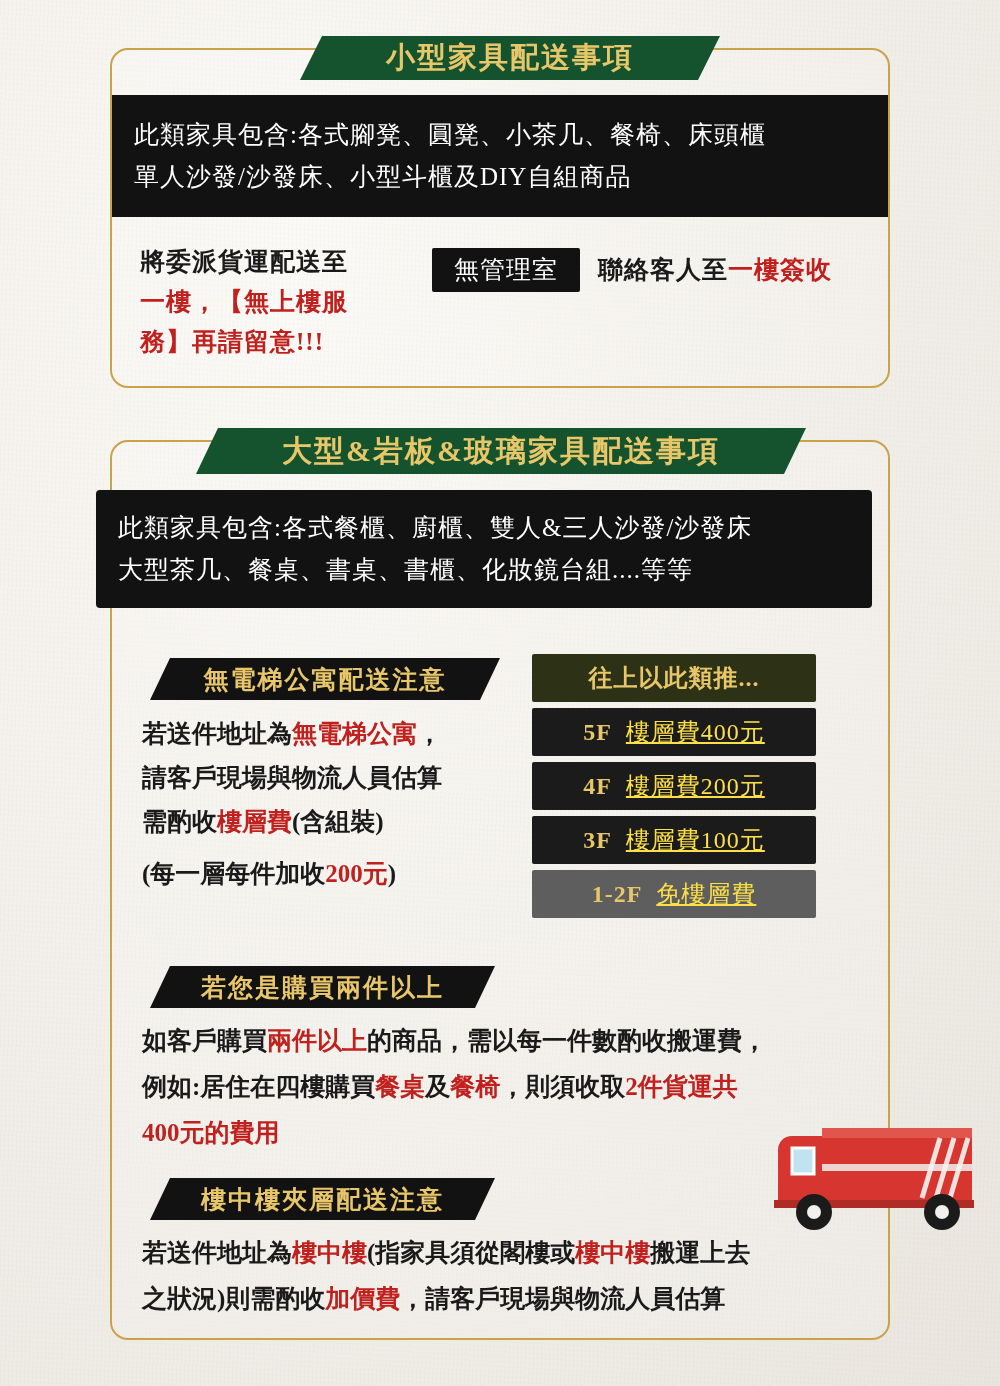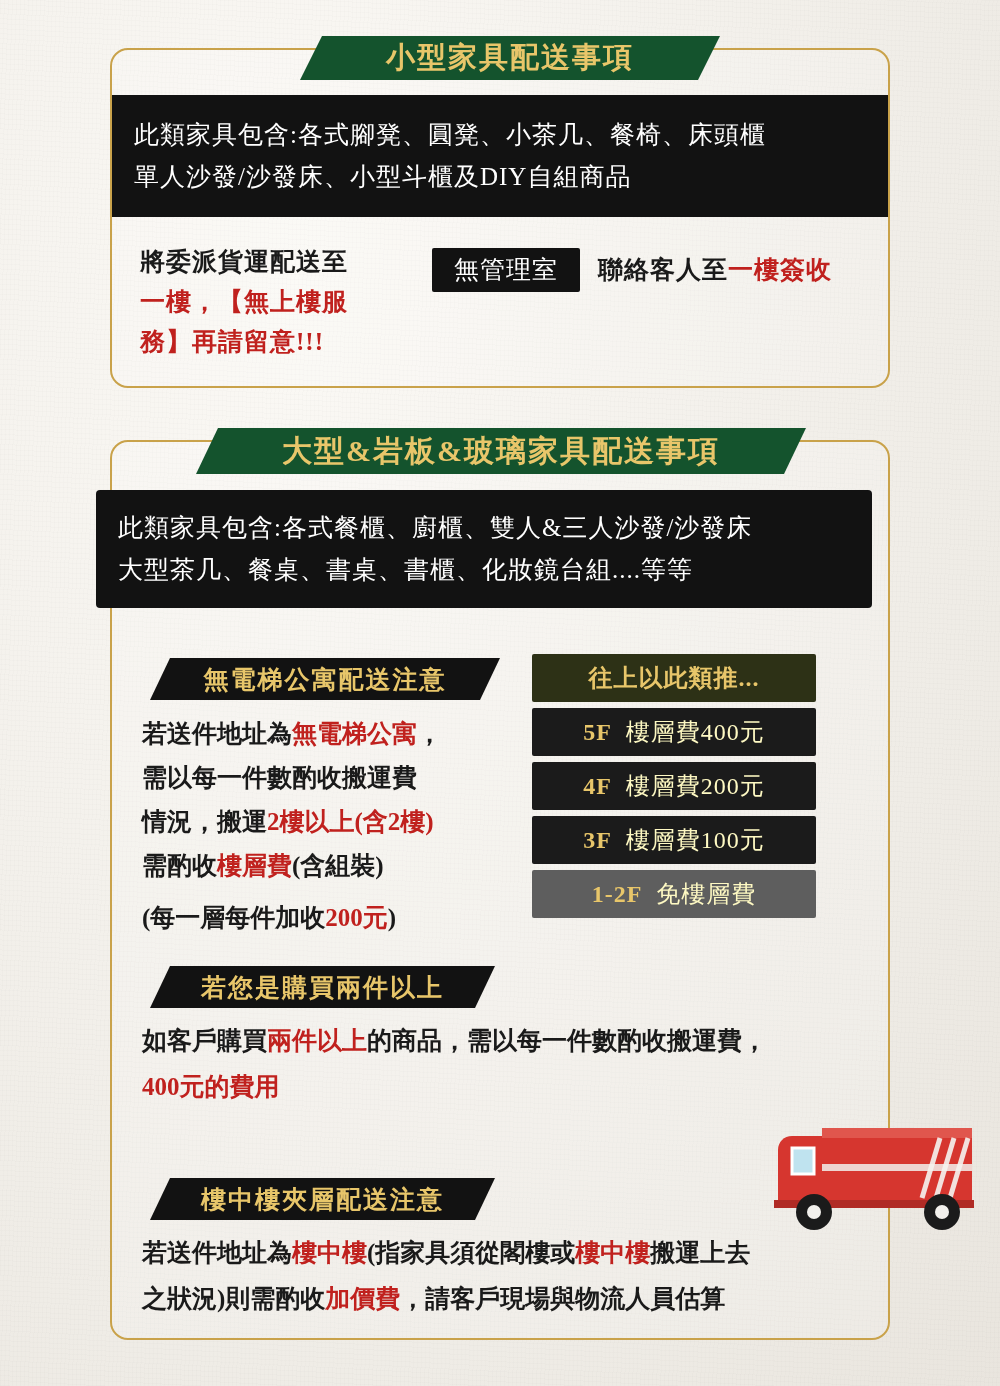--- a/index.html
+++ b/index.html
@@ -166,21 +166,21 @@
   }
   .floorstack .fr.top {
     background: #2d3116;
     color: #ffffff;
   }
   .floorstack .fr.base {
     background: #5e5e5e;
     color: #ffffff;
   }
   .floorstack .fr .gold { color: #e8c66a; font-weight: bold; }
-  .floorstack .fr .num { color: #fef9c3; }
+  .floorstack .fr .num { color: #fde047; text-decoration: underline; }
 
   #two-text { position: absolute; left: 142px; top: 1018px; width: 740px; }
   #two-text .ln { font-size: 25px; line-height: 46px; white-space: nowrap; letter-spacing: 0px;}
 
   #loft-text { position: absolute; left: 142px; top: 1230px; width: 745px; }
   #loft-text .ln { font-size: 25px; line-height: 46px; white-space: nowrap; letter-spacing: 0px;}
 
   
   #truck {
     position: absolute;
@@ -222,22 +222,21 @@
 
   <div class="dark-band" id="sec2-band">
     <div class="line">此類家具包含:各式餐櫃、廚櫃、雙人&amp;三人沙發/沙發床</div>
     <div class="line">大型茶几、餐桌、書桌、書櫃、化妝鏡台組....等等</div>
   </div>
 
   <div class="tag" id="tag-noelev">無電梯公寓配送注意</div>
 
   <div id="noelev-text">
     <div class="ln hl-dark">若送件地址為<span style="color:#c0211e;font-weight:bold">無電梯公寓</span>，</div>
-    <div class="ln hl-dark">需以每一件數酌收搬運費</div>
-    <div class="ln hl-dark">情況，搬運<span style="color:#c0211e;font-weight:bold">2樓以上(含2樓)</span></div>
+    <div class="ln hl-dark">請客戶現場與物流人員估算</div>
     <div class="ln hl-dark">需酌收<span style="color:#c0211e;font-weight:bold">樓層費</span>(含組裝)</div>
     <div class="ln hl-dark last">(每一層每件加收<span style="color:#c0211e;font-weight:bold">200元</span>)</div>
   </div>
 
   <div class="floorstack">
     <div class="fr top">
       <span class="gold">往上以此類推...</span>
     </div>
     <div class="fr">
       <span class="gold">5F</span>
@@ -258,20 +257,21 @@
       <span class="gold">1-2F</span>
       <span style="width:14px"></span>
       <span class="num">免樓層費</span>
     </div>
   </div>
 
   <div class="tag" id="tag-two">若您是購買兩件以上</div>
 
   <div id="two-text">
     <div class="ln hl-dark">如客戶購買<span style="color:#c0211e;font-weight:bold">兩件以上</span>的商品，需以每一件數酌收搬運費，</div>
+    <div class="ln hl-dark">例如:居住在四樓購買<span style="color:#c0211e;font-weight:bold">餐桌</span>及<span style="color:#c0211e;font-weight:bold">餐椅</span>，則須收取<span style="color:#c0211e;font-weight:bold">2件貨運共</span></div>
     <div class="ln hl-red">400元的費用</div>
   </div>
 
   <div class="tag" id="tag-loft">樓中樓夾層配送注意</div>
 
   <div id="loft-text">
     <div class="ln hl-dark">若送件地址為<span style="color:#c0211e;font-weight:bold">樓中樓</span>(指家具須從閣樓或<span style="color:#c0211e;font-weight:bold">樓中樓</span>搬運上去</div>
     <div class="ln hl-dark">之狀況)則需酌收<span style="color:#c0211e;font-weight:bold">加價費</span>，請客戶現場與物流人員估算</div>
   </div>
 

